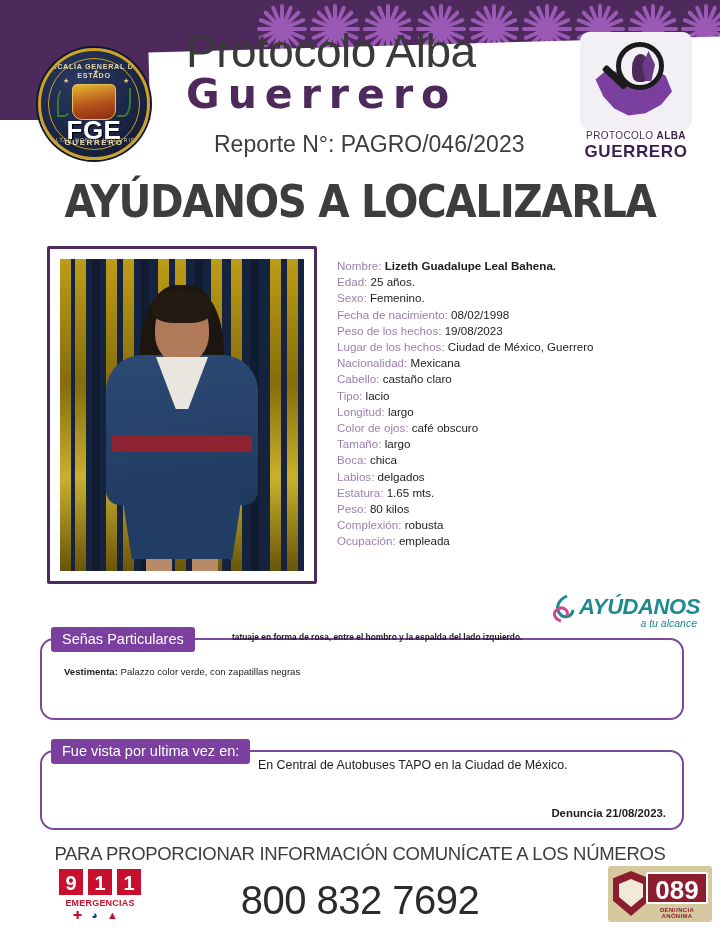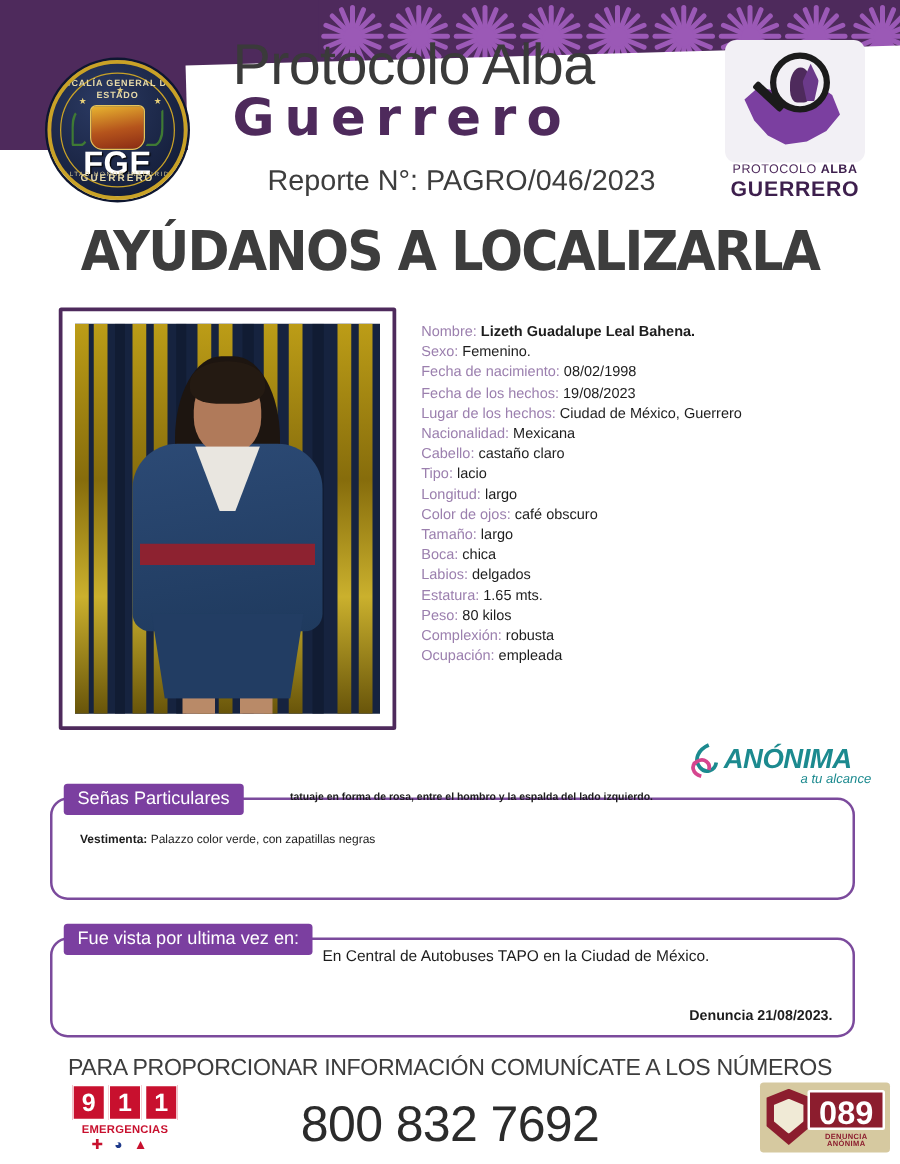--- a/index.html
+++ b/index.html
@@ -779,44 +779,45 @@
     <div class="ph-vneck"></div>
     <div class="ph-belt"></div>
     <div class="ph-skirt"></div>
     <div class="ph-leg-l"></div>
     <div class="ph-leg-r"></div>
   </div>
 </div>
 
 <div class="details" id="details-list">
     <div class="detail-row first"><span class="lbl">Nombre:</span><span class="val"> Lizeth Guadalupe Leal Bahena.</span></div>
+    <div class="detail-row"><span class="lbl">Edad:</span><span class="val"> 25 años.</span></div>
     <div class="detail-row"><span class="lbl">Sexo:</span><span class="val"> Femenino.</span></div>
     <div class="detail-row"><span class="lbl">Fecha de nacimiento:</span><span class="val"> 08/02/1998</span></div>
-    <div class="detail-row"><span class="lbl">Fecha de los hechos:</span><span class="val"> 19/08/2023</span></div>
+    <div class="detail-row"><span class="lbl">Peso de los hechos:</span><span class="val"> 19/08/2023</span></div>
     <div class="detail-row"><span class="lbl">Lugar de los hechos:</span><span class="val"> Ciudad de México, Guerrero</span></div>
     <div class="detail-row"><span class="lbl">Nacionalidad:</span><span class="val"> Mexicana</span></div>
     <div class="detail-row"><span class="lbl">Cabello:</span><span class="val"> castaño claro</span></div>
     <div class="detail-row"><span class="lbl">Tipo:</span><span class="val"> lacio</span></div>
     <div class="detail-row"><span class="lbl">Longitud:</span><span class="val"> largo</span></div>
     <div class="detail-row"><span class="lbl">Color de ojos:</span><span class="val"> café obscuro</span></div>
     <div class="detail-row"><span class="lbl">Tamaño:</span><span class="val"> largo</span></div>
     <div class="detail-row"><span class="lbl">Boca:</span><span class="val"> chica</span></div>
     <div class="detail-row"><span class="lbl">Labios:</span><span class="val"> delgados</span></div>
     <div class="detail-row"><span class="lbl">Estatura:</span><span class="val"> 1.65 mts.</span></div>
     <div class="detail-row"><span class="lbl">Peso:</span><span class="val"> 80 kilos</span></div>
     <div class="detail-row"><span class="lbl">Complexión:</span><span class="val"> robusta</span></div>
     <div class="detail-row"><span class="lbl">Ocupación:</span><span class="val"> empleada</span></div>
   </div>
 
 <div class="fiscalia">
   <svg class="fis-swirl" viewBox="0 0 26 30">
     <path d="M16 2 C7 6, 4 14, 9 20 C13 25, 21 23, 22 16" fill="none" stroke="#1c8a8f" stroke-width="3"></path>
     <path d="M10 27 C3 25, 1 18, 7 15 C12 12, 18 16, 16 22" fill="none" stroke="#d6468f" stroke-width="3"></path>
   </svg>
-  <div class="fis-name">ANÓNIMA</div>
+  <div class="fis-name">AYÚDANOS</div>
   <div class="fis-tag">a tu alcance</div>
 </div>
 
 <div class="panel" id="panel-senas">
   <div class="panel-tab">Señas Particulares</div>
   <div class="panel-inline senas-text">tatuaje en forma de rosa, entre el hombro y la espalda del lado izquierdo.</div>
   <div class="panel-body vestimenta-text"><b>Vestimenta:</b> <span>Palazzo color verde, con zapatillas negras</span></div>
 </div>
 
 <div class="panel" id="panel-vista">

